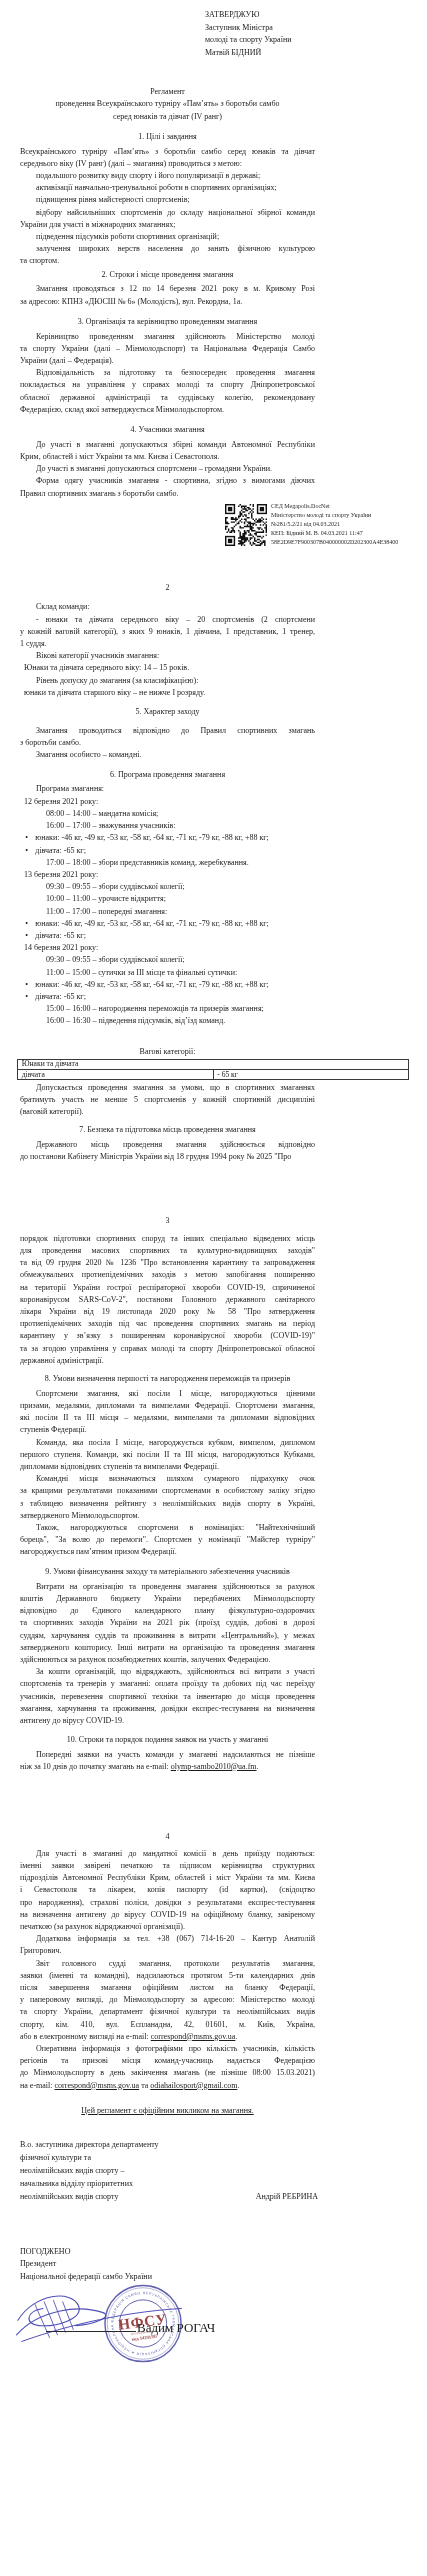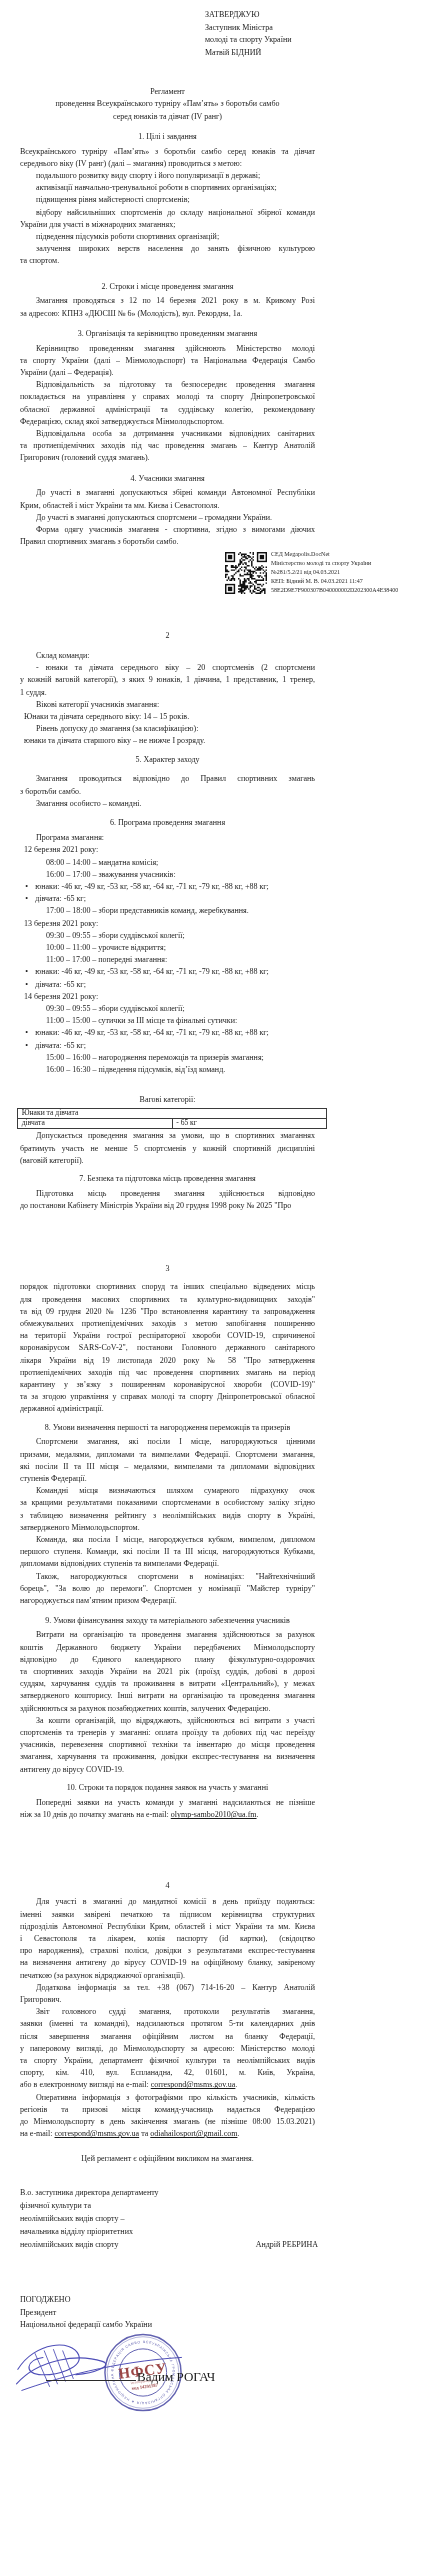--- a/index.html
+++ b/index.html
@@ -7,39 +7,39 @@
         font-family:"Liberation Serif","DejaVu Serif",serif;color:#1b1b1b;}
   .doc{position:absolute;left:20px;top:0;width:295px;}
   .b{position:relative;font-size:8px;}
   .line{line-height:12.2px;text-align:justify;text-align-last:justify;}
   .line.last{text-align-last:left;}
   .ind{padding-left:16px;}
   .approval{margin-left:185px;width:132px;}
   .approval .line{text-align:left;text-align-last:left;line-height:12.5px;white-space:nowrap;}
   .title .line,.heading .line,.pagenum .line,.tcaption .line,.uline .line{
     text-align:center;text-align-last:center;}
-  .uline .line{text-align:center;}
+  .uline .line{text-decoration:underline;text-align:center;}
   .sched .line{padding-left:26px;}
   .day .line{padding-left:4px;}
   .bullet .line{padding-left:5.3px;}
   .bullet .dot{display:inline-block;width:10px;}
   .plain .line,.signatory .line{text-align:right;text-align-last:left;}
   .signatory{width:298px;}
   .signatory .line{line-height:13px;}
   .plain .line{line-height:12.5px;}
   .sigrow{display:flex;}
   .sigrow .name{margin-left:auto;}
   u{text-decoration:underline;}
   
   .qr{height:42px;}
   .qr svg{position:absolute;left:205px;top:0;}
   .qrcap{position:absolute;left:251px;top:-2px;width:158px;font-size:6px;line-height:9px;color:#2a2a2a;}
   .qrcap div{text-align:left;}
   
-  table.wt{border-collapse:collapse;table-layout:fixed;width:310px;margin-left:-2.6px;padding-left:37px;}
+  table.wt{border-collapse:collapse;table-layout:fixed;width:392px;margin-left:-2.6px;padding-left:37px;}
   table.wt td{border:0.7px solid #3a3a3a;font-size:7.6px;line-height:8.6px;height:9.2px;padding:0 3.3px;vertical-align:middle;}
   table.wt td.c1{width:78px;}
   
   .stampsig{height:0;}
   .stampsig .stamp{position:absolute;left:81px;top:0;}
   .stampsig .handsig{position:absolute;left:-5.3px;top:3.3px;}
   .stampsig .sigline{position:absolute;left:26px;top:48px;width:90px;height:0.7px;background:#2a2a2a;}
   .stampsig .signame{position:absolute;left:117px;top:37px;font-size:13px;}
 </style>
 </head>
@@ -79,45 +79,40 @@
         <div class="line ind">відбору найсильніших спортсменів до складу національної збірної команди</div>
         <div class="line last">України для участі в міжнародних змаганнях;</div>
       </div>
       <div class="b para">
         <div class="line last ind">підведення підсумків роботи спортивних організацій;</div>
       </div>
       <div class="b para">
         <div class="line ind">залучення широких верств населення до занять фізичною культурою</div>
         <div class="line last">та спортом.</div>
       </div>
-      <div class="b heading" style="margin-top: 13px;">
+      <div class="b heading" style="margin-top: 1px;">
         <div class="line last">2. Строки і місце проведення змагання</div>
       </div>
       <div class="b para" style="margin-top: 2.6px;">
         <div class="line ind">Змагання проводяться з 12 по 14 березня 2021 року в м. Кривому Розі</div>
         <div class="line last">за адресою: КПНЗ «ДЮСШ № 6» (Молодість), вул. Рекордна, 1а.</div>
       </div>
       <div class="b heading" style="margin-top: 8px;">
         <div class="line last">3. Організація та керівництво проведенням змагання</div>
       </div>
       <div class="b para" style="margin-top: 2.6px;">
         <div class="line ind">Керівництво проведенням змагання здійснюють Міністерство молоді</div>
         <div class="line">та спорту України (далі – Мінмолодьспорт) та Національна Федерація Самбо</div>
         <div class="line last">України (далі – Федерація).</div>
       </div>
       <div class="b para">
         <div class="line ind">Відповідальність за підготовку та безпосереднє проведення змагання</div>
         <div class="line">покладається на управління у справах молоді та спорту Дніпропетровської</div>
         <div class="line">обласної державної адміністрації та суддівську колегію, рекомендовану</div>
         <div class="line last">Федерацією, склад якої затверджується Мінмолодьспортом.</div>
-      </div>
-      <div class="b para">
-        <div class="line ind">Відповідальна особа за дотримання учасниками відповідних санітарних</div>
-        <div class="line">та протиепідемічних заходів під час проведення змагань – Кантур Анатолій</div>
-        <div class="line last">Григорович (головний суддя змагань).</div>
       </div>
       <div class="b heading" style="margin-top: 8px;">
         <div class="line last">4. Учасники змагання</div>
       </div>
       <div class="b para" style="margin-top: 2.6px;">
         <div class="line ind">До участі в змаганні допускаються збірні команди Автономної Республіки</div>
         <div class="line last">Крим, областей і міст України та мм. Києва і Севастополя.</div>
       </div>
       <div class="b para">
         <div class="line last ind">До участі в змаганні допускаються спортсмени – громадяни України.</div>
@@ -262,22 +257,22 @@
       </div>
       <div class="b para" style="margin-top: 1.3px;">
         <div class="line ind">Допускається проведення змагання за умови, що в спортивних змаганнях</div>
         <div class="line">братимуть участь не менше 5 спортсменів у кожній спортивній дисципліні</div>
         <div class="line last">(ваговій категорії).</div>
       </div>
       <div class="b heading" style="margin-top: 6px;">
         <div class="line last">7. Безпека та підготовка місць проведення змагання</div>
       </div>
       <div class="b para" style="margin-top: 2.6px;">
-        <div class="line ind">Підготовка місць проведення змагання здійснюється відповідно</div>
-        <div class="line last">до постанови Кабінету Міністрів України від 20 грудня 1998 року № 2025 "Про</div>
+        <div class="line ind">Державного місць проведення змагання здійснюється відповідно</div>
+        <div class="line last">до постанови Кабінету Міністрів України від 18 грудня 1994 року № 2025 "Про</div>
       </div>
       <div class="b pagenum" style="margin-top: 51px;">
         <div class="line last">3</div>
       </div>
       <div class="b para" style="margin-top: 6px;">
         <div class="line">порядок підготовки спортивних споруд та інших спеціально відведених місць</div>
         <div class="line">для проведення масових спортивних та культурно-видовищних заходів"</div>
         <div class="line">та від 09 грудня 2020 № 1236 "Про встановлення карантину та запровадження</div>
         <div class="line">обмежувальних протиепідемічних заходів з метою запобігання поширенню</div>
         <div class="line">на території України гострої респіраторної хвороби COVID-19, спричиненої</div>
@@ -291,29 +286,29 @@
       <div class="b heading" style="margin-top: 6px;">
         <div class="line last">8. Умови визначення першості та нагородження переможців та призерів</div>
       </div>
       <div class="b para" style="margin-top: 2.6px;">
         <div class="line ind">Спортсмени змагання, які посіли І місце, нагороджуються цінними</div>
         <div class="line">призами, медалями, дипломами та вимпелами Федерації. Спортсмени змагання,</div>
         <div class="line">які посіли ІІ та ІІІ місця – медалями, вимпелами та дипломами відповідних</div>
         <div class="line last">ступенів Федерації.</div>
       </div>
       <div class="b para">
+        <div class="line ind">Команда, яка посіла І місце, нагороджується кубком, вимпелом, дипломом</div>
+        <div class="line">першого ступеня. Команди, які посіли ІІ та ІІІ місця, нагороджуються Кубками,</div>
+        <div class="line last">дипломами відповідних ступенів та вимпелами Федерації.</div>
+      </div>
+      <div class="b para">
         <div class="line ind">Командні місця визначаються шляхом сумарного підрахунку очок</div>
         <div class="line">за кращими результатами показаними спортсменами в особистому заліку згідно</div>
         <div class="line">з таблицею визначення рейтингу з неолімпійських видів спорту в Україні,</div>
         <div class="line last">затвердженого Мінмолодьспортом.</div>
-      </div>
-      <div class="b para">
-        <div class="line ind">Команда, яка посіла І місце, нагороджується кубком, вимпелом, дипломом</div>
-        <div class="line">першого ступеня. Команди, які посіли ІІ та ІІІ місця, нагороджуються Кубками,</div>
-        <div class="line last">дипломами відповідних ступенів та вимпелами Федерації.</div>
       </div>
       <div class="b para">
         <div class="line ind">Також, нагороджуються спортсмени в номінаціях: "Найтехнічніший</div>
         <div class="line">борець", "За волю до перемоги". Спортсмен у номінації "Майстер турніру"</div>
         <div class="line last">нагороджується пам’ятним призом Федерації.</div>
       </div>
       <div class="b heading" style="margin-top: 7.3px;">
         <div class="line last">9. Умови фінансування заходу та матеріального забезпечення учасників</div>
       </div>
       <div class="b para" style="margin-top: 2.6px; font-family: Liberation Serif, serif;">

